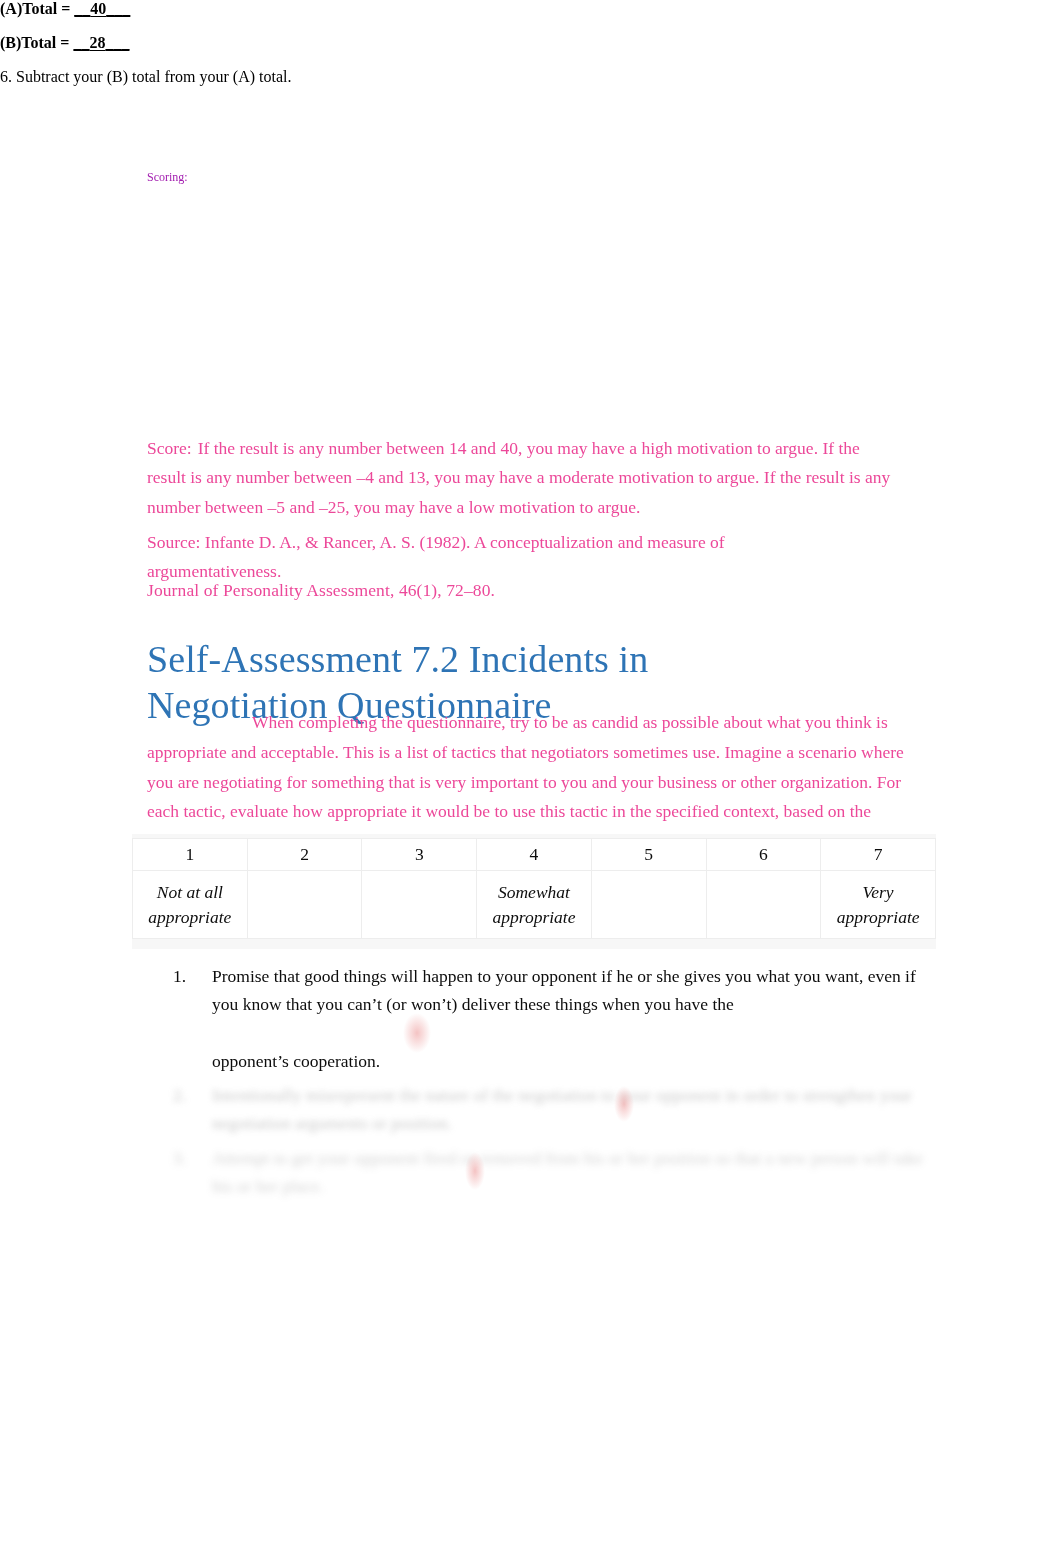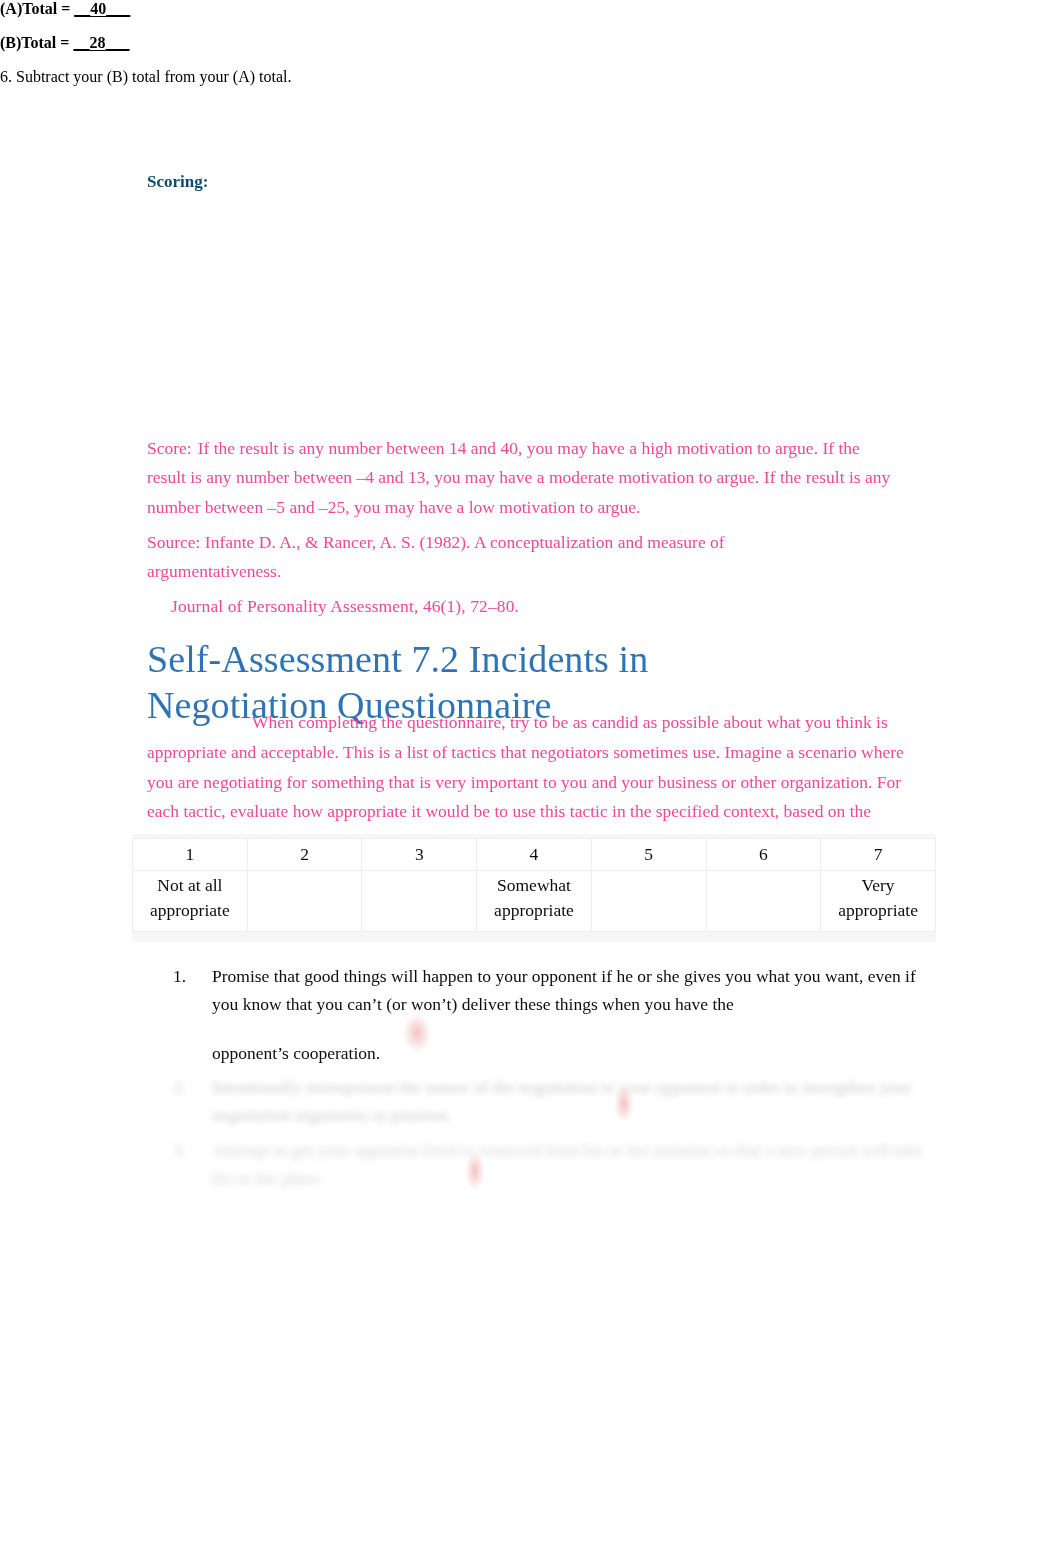--- a/index.html
+++ b/index.html
@@ -15,24 +15,23 @@
     position: relative;
     width: 1062px;
     height: 1556px;
     background: #ffffff;
     overflow: hidden;
   }
 
   
   .block {
     position: absolute;
-    font-size: 17px;
+    font-size: 12px;
     line-height: 1.62;
-    color: #0c4a6e;
-    font-weight: bold;
+    color: #a21caf;
   }
 
   .label-scoring {
     left: 147px;
     top: 168px;
   }
 
   .scoring-list {
     left: 178px;
     top: 214px;
@@ -70,24 +69,23 @@
   }
 
   .source-note {
     left: 147px;
     top: 528px;
     width: 680px;
   }
 
   .journal-note {
     left: 147px;
-    top: 592px;
+    top: 576px;
     width: 680px;
     letter-spacing: 0.1px;
-    margin-left: 24px;
   }
 
   
   .doc-heading {
     position: absolute;
     left: 147px;
     top: 637px;
     width: 610px;
     font-size: 38px;
     line-height: 1.2;
@@ -130,21 +128,22 @@
     color: #0d0d0d;
     padding: 2px 2px 4px 2px;
   }
   .scale-table tr.num-row td {
     height: 26px;
     padding-top: 3px;
     padding-bottom: 2px;
   }
   .scale-table tr.lab-row td {
     height: 54px;
-    padding-top: 2px;
+    padding-top: 9px;
+    font-style: italic;
   }
   .scale-table td .lab {
     display: block;
   }
 
   
   .tactics {
     position: absolute;
     left: 170px;
     top: 962px;
@@ -163,21 +162,21 @@
     left: 3px;
     top: 0;
     width: 30px;
     text-align: left;
   }
   .tactic .body {
     display: block;
   }
   .tactic .tail-line {
     display: block;
-    margin-top: 20px;
+    margin-top: 28px;
   }
 
   
   .tactic.obscured {
     color: #9e9e9e;
   }
   .tactic.obscured .num,
   .tactic.obscured .body,
   .tactic.obscured .tail-line {
     filter: blur(3.4px);

